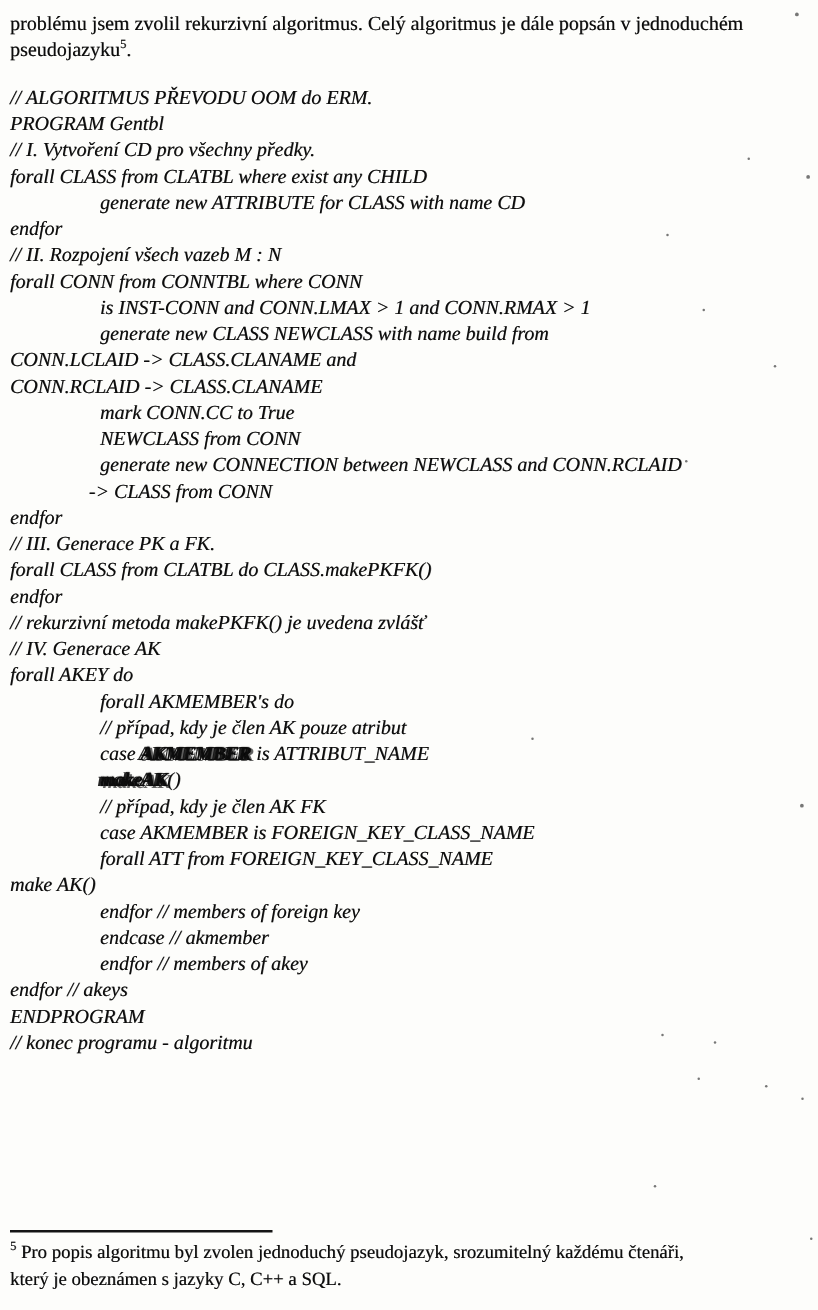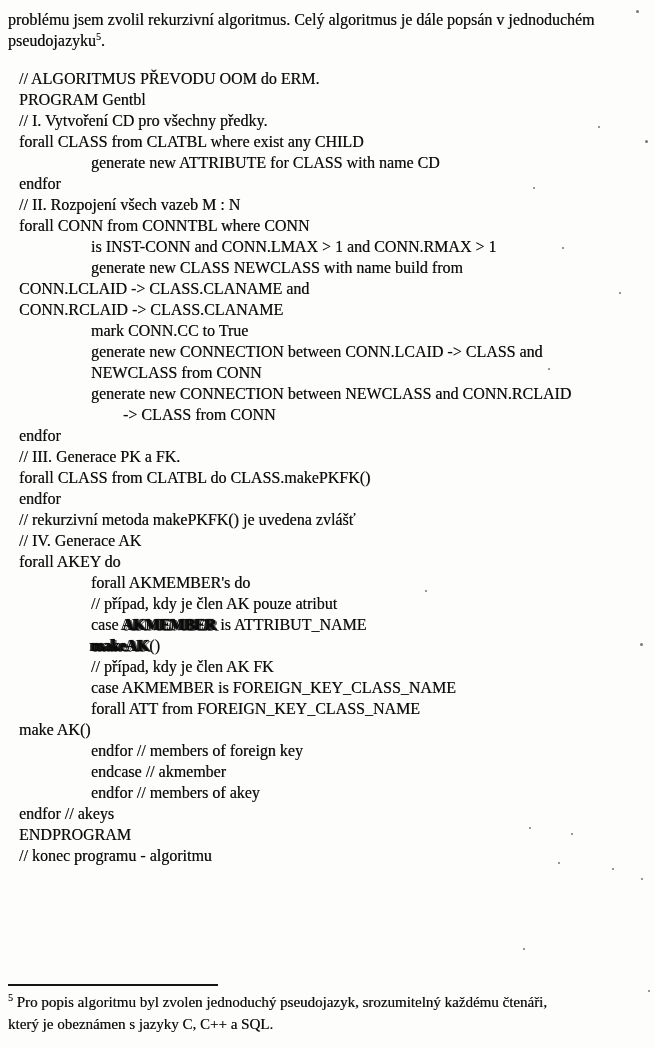--- a/index.html
+++ b/index.html
@@ -19,29 +19,30 @@
   }
   .intro {
     margin: 0;
     padding: 9px 6px 0 8px;
     font-size: 16px;
     line-height: 21px;
     white-space: nowrap;
   }
   .code {
     margin-top: 17px;
-    padding-left: 19px;
+    padding-left: 8px;
     font-size: 16px;
     line-height: 21px;
+    font-style: italic;
   }
   .line { white-space: pre; }
   .ind0 { margin-left: 0; }
   .ind1 { margin-left: 72px; }
   .ind2 { margin-left: 72px; }
-  .ind2b { margin-left: 104px; }
+  .ind2b { margin-left: 63px; }
   .ind3 { }
   .gap { }
   .smudge {
     font-weight: bold;
     text-shadow: -2px 0 0 rgba(0,0,0,0.85), 2px 1px 0 rgba(0,0,0,0.6), 0 0 1px #000;
     letter-spacing: -0.5px;
   }
   sup {
     font-size: 10px;
     line-height: 0;
@@ -81,21 +82,20 @@
     <div class="line ind0">forall CLASS from CLATBL where exist any CHILD</div>
     <div class="line ind1">generate new ATTRIBUTE for CLASS with name CD</div>
     <div class="line ind0">endfor</div>
     <div class="line ind0 gap">// II. Rozpojení všech vazeb M : N</div>
     <div class="line ind0">forall CONN from CONNTBL where CONN</div>
     <div class="line ind1">is INST-CONN and CONN.LMAX &gt; 1 and CONN.RMAX &gt; 1</div>
     <div class="line ind2">generate new CLASS NEWCLASS with name build from</div>
     <div class="line ind3">CONN.LCLAID -&gt; CLASS.CLANAME and</div>
     <div class="line ind3">CONN.RCLAID -&gt; CLASS.CLANAME</div>
     <div class="line ind2">mark CONN.CC to True</div>
-    <div class="line ind2">generate new CONNECTION between CONN.LCAID -&gt; CLASS and</div>
     <div class="line ind2">NEWCLASS from CONN</div>
     <div class="line ind2">generate new CONNECTION between NEWCLASS and CONN.RCLAID</div>
     <div class="line ind2b">-&gt; CLASS from CONN</div>
     <div class="line ind0">endfor</div>
     <div class="line ind0 gap">// III. Generace PK a FK.</div>
     <div class="line ind0">forall CLASS from CLATBL do CLASS.makePKFK()</div>
     <div class="line ind0">endfor</div>
     <div class="line ind0">// rekurzivní metoda makePKFK() je uvedena zvlášť</div>
     <div class="line ind0 gap">// IV. Generace AK</div>
     <div class="line ind0">forall AKEY do</div>

